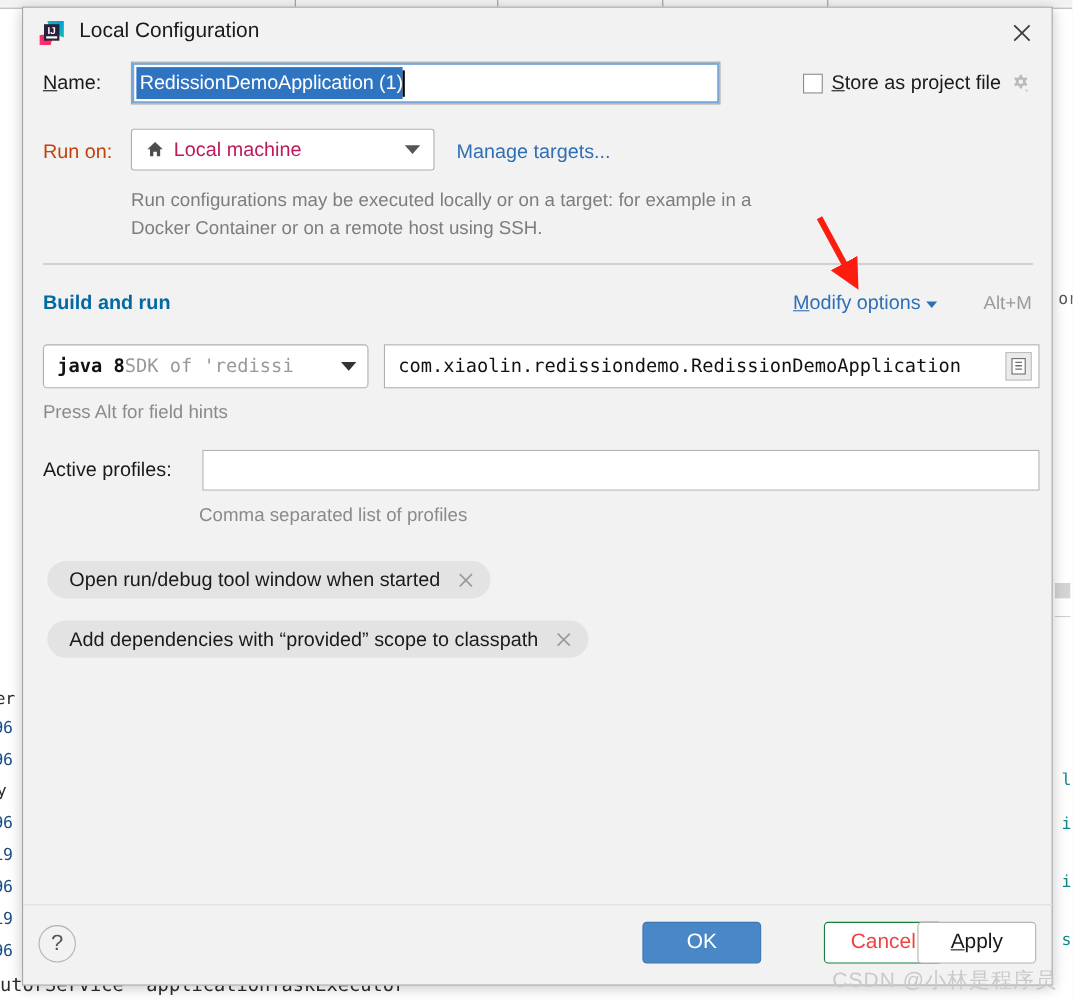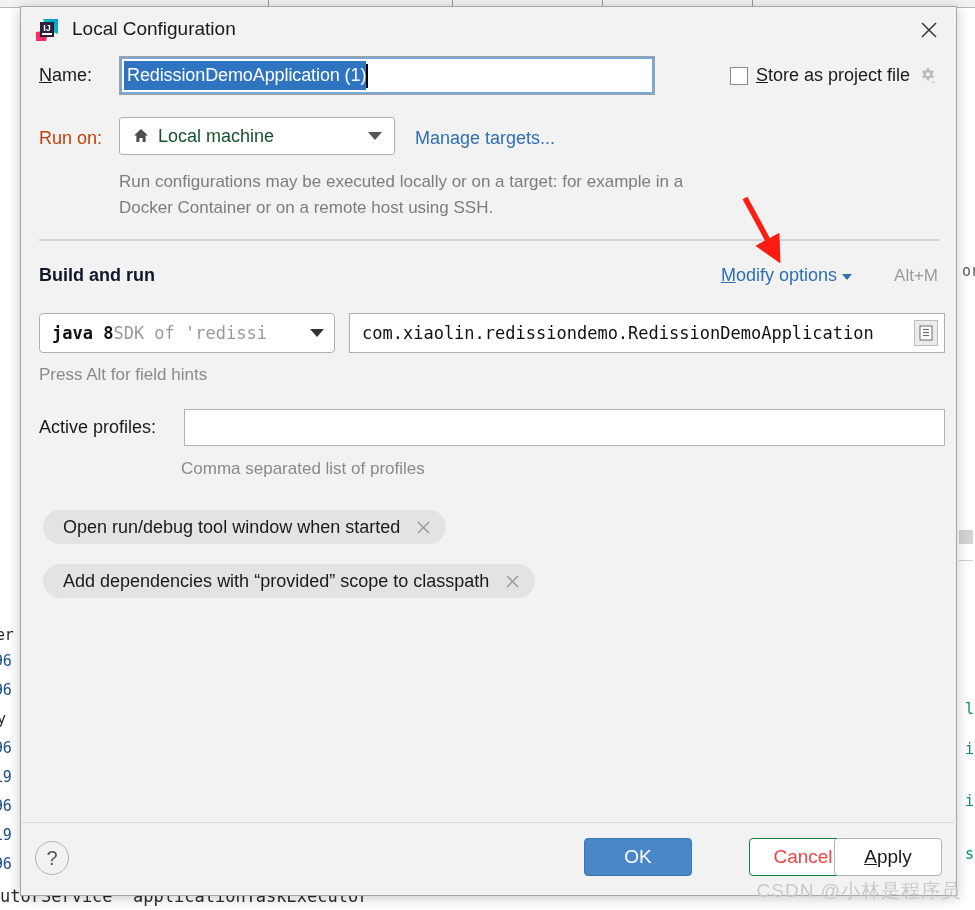--- a/index.html
+++ b/index.html
@@ -110,21 +110,21 @@
   .gear { width:20px; height:20px; opacity:0.55; }
 
   .row-runon { position:absolute; left:0; top:110px; width:937px; height:42px; }
   .lbl-runon { position:absolute; left:18px; top:11px; font-size:18px; color:#c2410c; }
   .combo-runon {
     position:absolute; left:98px; top:0px; width:276px; height:38px;
     background:#ffffff; border:1px solid #b0b0b0; border-radius:3px;
     display:flex; align-items:center; cursor:pointer;
   }
   .home-icon { margin-left:12px; width:18px; height:18px; }
-  .combo-runon .ctext { font-size:18px; color:#14532d; margin-left:8px;text-align:right; }
+  .combo-runon .ctext { font-size:18px; color:#be185d; margin-left:8px;text-align:right; }
   .combo-arrow {
     position:absolute; right:12px; top:50%; transform:translateY(-50%);
     width:0;height:0;border-left:7px solid transparent;border-right:7px solid transparent;
     border-top:8px solid #555;
   }
   .link-targets {
     position:absolute; left:394px; top:11px;
     font-size:18px; color:#2f6fb5; cursor:pointer;
   }
 
@@ -133,21 +133,21 @@
     font-size:17px; color:#7d7d7d; line-height:26px;
   }
 
   .sep {
     position:absolute; left:18px; top:232px; width:900px; height:2px;
     background:#d2d2d2;
   }
 
   .buildrun-title {
     position:absolute; left:18px; top:258px;
-    font-size:18px; font-weight:bold; color:#0f172a;
+    font-size:18px; font-weight:bold; color:#0369a1;
   }
   .modify-opts {
     position:absolute; right:104px; top:258px;
     font-size:18px; color:#2f6fb5; cursor:pointer; display:flex; align-items:center; gap:5px;
   }
   .modify-opts u { text-decoration:underline; }
   .chev {
     width:0;height:0;border-left:5px solid transparent;border-right:5px solid transparent;
     border-top:6px solid #2f6fb5; margin-top:3px;
   }

